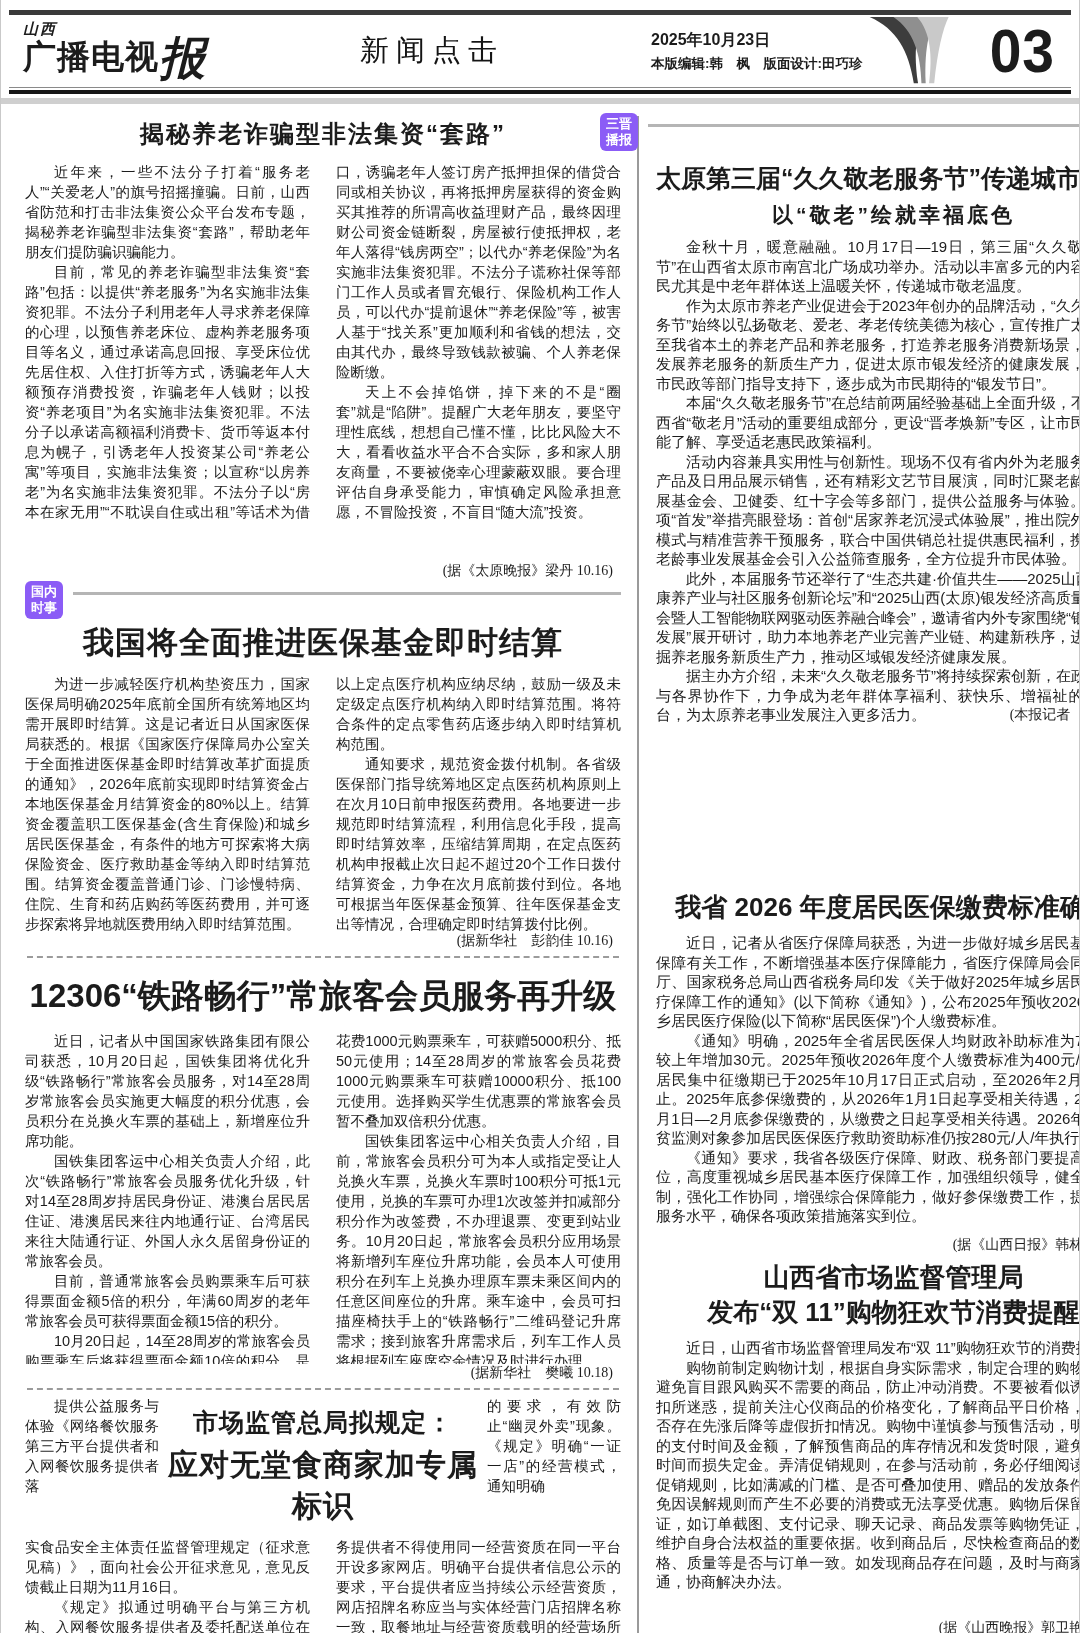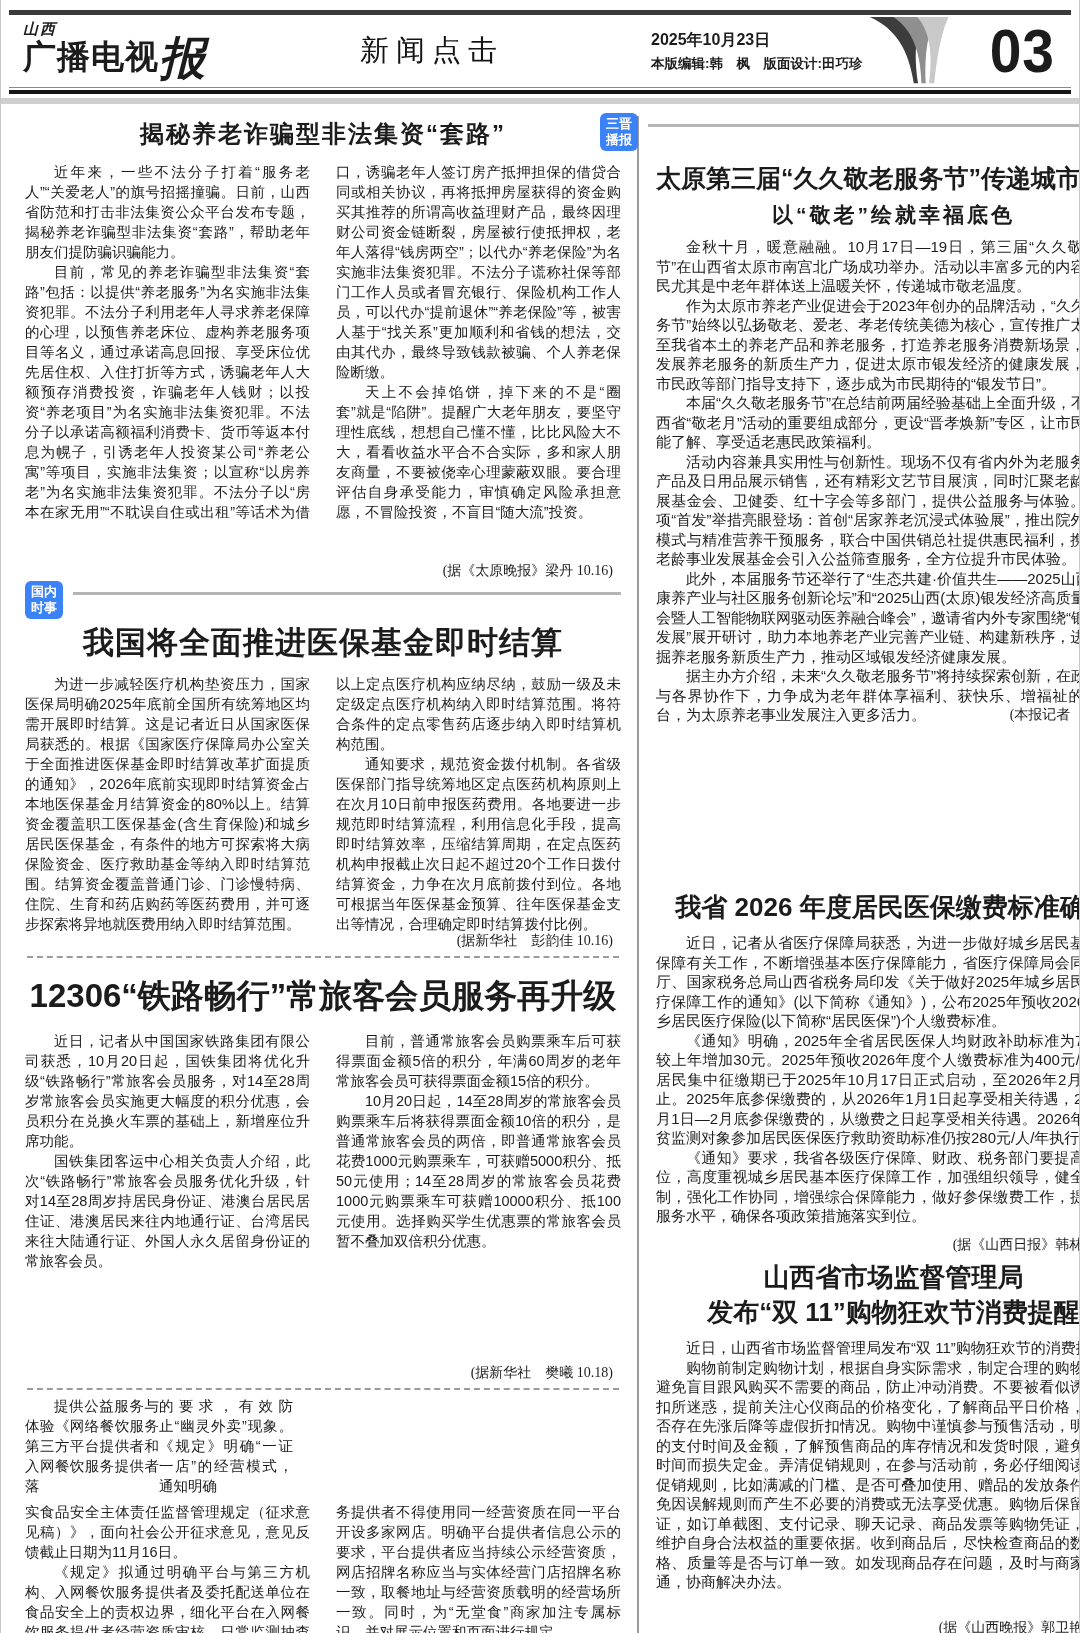--- a/index.html
+++ b/index.html
@@ -46,21 +46,21 @@
   .byline-inline { font-family:"Liberation Serif", serif; font-size:14px; float:right; }
 
   .lbody { font-size:14.5px; line-height:20px; }
   .rbody { font-size:15px;   line-height:19.5px; }
 
   .two-col { columns:2; column-gap:26px; }
 
   .dashed-sep { border-top:2px dashed #9b9b9b; margin:6px 2px; flex:none; }
 
   .badge-row { display:flex; align-items:center; flex:none; }
-  .badge { width:38px; height:38px; background:#3b82f6; border-radius:6px; color:#fff;
+  .badge { width:38px; height:38px; background:#8b5cf6; border-radius:6px; color:#fff;
            font-size:13px; font-weight:bold; line-height:1.25; text-align:center;
            display:flex; flex-direction:column; justify-content:center; flex:none; }
   .badge-rule { flex:1; height:3px; background:#b5b5b5; margin-left:10px; margin-top:-14px; }
 
   
   .h-a1 { font-size:24px; font-weight:900; text-align:center; letter-spacing:2px; margin:6px 0 12px 0; white-space:nowrap; }
   .h-a2 { font-size:31px; font-weight:900; text-align:center; letter-spacing:1px; margin:2px 0 10px 0; white-space:nowrap; }
   .h-a3 { font-size:33px; font-weight:900; text-align:center; margin:10px 0 12px 0; white-space:nowrap; }
 
   
@@ -143,30 +143,35 @@
 
       <div class="dashed-sep"></div>
 
       <article class="art" style="height:418px">
         <h2 class="h-a3">12306“铁路畅行”常旅客会员服务再升级</h2>
         <div class="flow two-col lbody">
           <p class="para">近日，记者从中国国家铁路集团有限公司获悉，10月20日起，国铁集团将优化升级“铁路畅行”常旅客会员服务，对14至28周岁常旅客会员实施更大幅度的积分优惠，会员积分在兑换火车票的基础上，新增座位升席功能。</p>
           <p class="para">国铁集团客运中心相关负责人介绍，此次“铁路畅行”常旅客会员服务优化升级，针对14至28周岁持居民身份证、港澳台居民居住证、港澳居民来往内地通行证、台湾居民来往大陆通行证、外国人永久居留身份证的常旅客会员。</p>
           <p class="para">目前，普通常旅客会员购票乘车后可获得票面金额5倍的积分，年满60周岁的老年常旅客会员可获得票面金额15倍的积分。</p>
           <p class="para">10月20日起，14至28周岁的常旅客会员购票乘车后将获得票面金额10倍的积分，是普通常旅客会员的两倍，即普通常旅客会员花费1000元购票乘车，可获赠5000积分、抵50元使用；14至28周岁的常旅客会员花费1000元购票乘车可获赠10000积分、抵100元使用。选择购买学生优惠票的常旅客会员暂不叠加双倍积分优惠。</p>
+          <p class="para">国铁集团客运中心相关负责人介绍，目前，常旅客会员积分可为本人或指定受让人兑换火车票，兑换火车票时100积分可抵1元使用，兑换的车票可办理1次改签并扣减部分积分作为改签费，不办理退票、变更到站业务。10月20日起，常旅客会员积分应用场景将新增列车座位升席功能，会员本人可使用积分在列车上兑换办理原车票未乘区间内的任意区间座位的升席。乘车途中，会员可扫描座椅扶手上的“铁路畅行”二维码登记升席需求；接到旅客升席需求后，列车工作人员将根据列车座席空余情况及时进行办理。</p>
         </div>
         <div class="byline">(据新华社　樊曦 10.18)</div>
       </article>
 
       <div class="dashed-sep"></div>
 
       <article class="art" style="flex:1">
         <div class="a4-top">
           <div class="a4-narrow lbody">
             <p class="para">提供公益服务与体验《网络餐饮服务第三方平台提供者和入网餐饮服务提供者落</p>
+          </div>
+          <div class="a4-heads">
+            <div class="a4-h1">市场监管总局拟规定：</div>
+            <div class="a4-h2">应对无堂食商家加专属标识</div>
           </div>
           <div class="a4-narrow lbody">
             <p class="para noindent">的要求，有效防止“幽灵外卖”现象。《规定》明确“一证一店”的经营模式，通知明确</p>
           </div>
         </div>
         <div class="a4-bottom flow lbody">
           <div class="a4-bcol first">
             <p class="para noindent">实食品安全主体责任监督管理规定（征求意见稿）》，面向社会公开征求意见，意见反馈截止日期为11月16日。</p>
             <p class="para">《规定》拟通过明确平台与第三方机构、入网餐饮服务提供者及委托配送单位在食品安全上的责权边界，细化平台在入网餐饮服务提供者经营资质审核、日常监测抽查以及信息公示等方面</p>
           </div>

